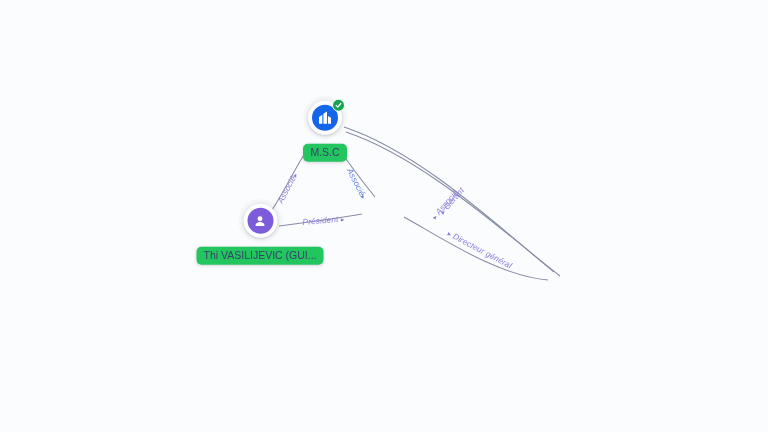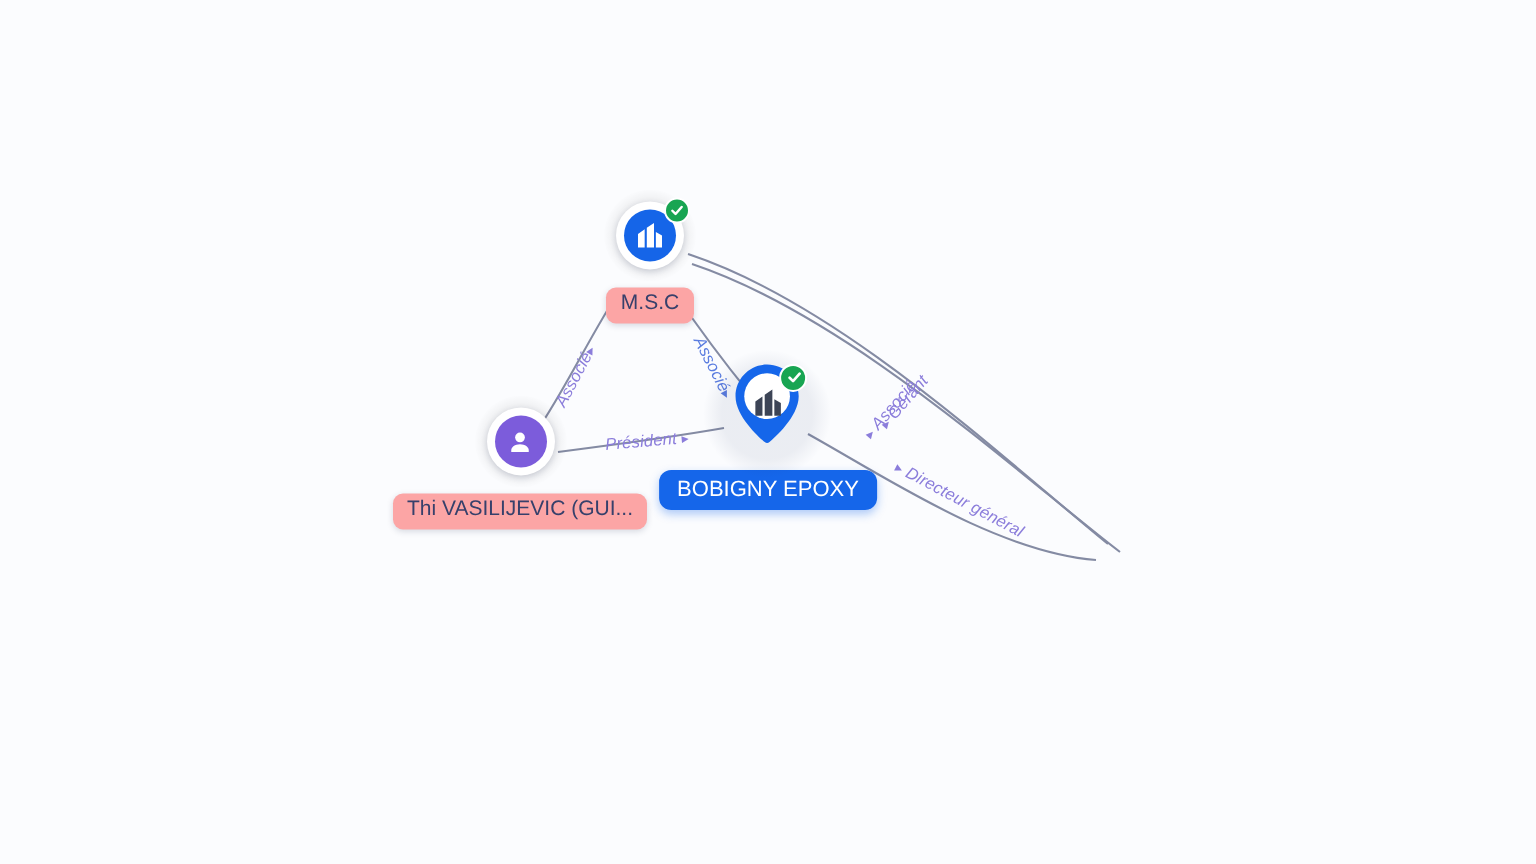--- a/index.html
+++ b/index.html
@@ -88,21 +88,21 @@
   }
   .pin svg { display: block; }
   .pin .check-badge {
     top: 1px; right: 1px;
     width: 14px; height: 14px;
   }
 
   
   .nlabel {
     margin-top: 3px;
-    background: #fca5a5;
+    background: #22c55e;
     border-radius: 5px;
     box-shadow: 0 1px 3px rgba(30,40,80,0.17);
     padding: 3px 7px;
     font-size: 10.5px;
     color: #37406b;
     white-space: nowrap;
     line-height: 1.1;
   }
   .nlabel.focus {
     background: #1566ea;
@@ -198,37 +198,15 @@
           <svg width="15" height="15" viewBox="0 0 24 24" fill="#ffffff">
             <circle cx="12" cy="8" r="3.9"></circle>
             <path d="M12 13.4c-4.1 0-7 2.3-7 4.6v1.6h14v-1.6c0-2.3-2.9-4.6-7-4.6z"></path>
           </svg>
         </div>
       </div>
     </div>
     <div class="nlabel">Thi VASILIJEVIC (GUI...</div>
   </div>
 
-  <div class="node" style="left:384px; top:215px;">
-    <div class="pin-wrap">
-      <div class="pin">
-        <svg width="42" height="42" viewBox="0 0 44 50">
-          <path d="M22 1.6C11.6 1.6 3.2 10 3.2 20.4c0 12.3 14.9 25.2 17.4 27.3.8.7 2 .7 2.8 0
-                   2.5-2.1 17.4-15 17.4-27.3C40.8 10 32.4 1.6 22 1.6z" fill="#1566ea"></path>
-          <circle cx="22" cy="20.4" r="13.6" fill="#ffffff"></circle>
-        </svg>
-        <div style="position:absolute; left:13px; top:12px;">
-          <svg width="17" height="17" viewBox="0 0 24 24" fill="#3c4456">
-            <path d="M3 21V11l5-3.6V21H3zm6.6 0V6.2L15 2.6V21H9.6zM16.4 21V9.4L21 12v9h-4.6z"></path>
-          </svg>
-        </div>
-        <div class="check-badge">
-          <svg width="7.5" height="7.5" viewBox="0 0 24 24" fill="none" stroke="#ffffff" stroke-width="4.2" stroke-linecap="round" stroke-linejoin="round">
-            <path d="M4 12.5l5.5 5.5L20 6"></path>
-          </svg>
-        </div>
-      </div>
-    </div>
-    <div class="nlabel focus">BOBIGNY EPOXY</div>
-  </div>
 
 
 </div>
 
 </body></html>

